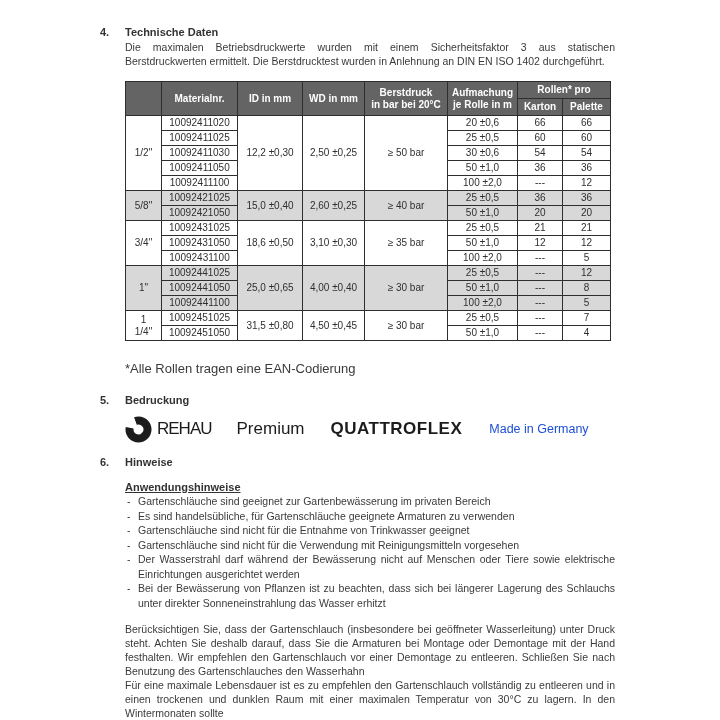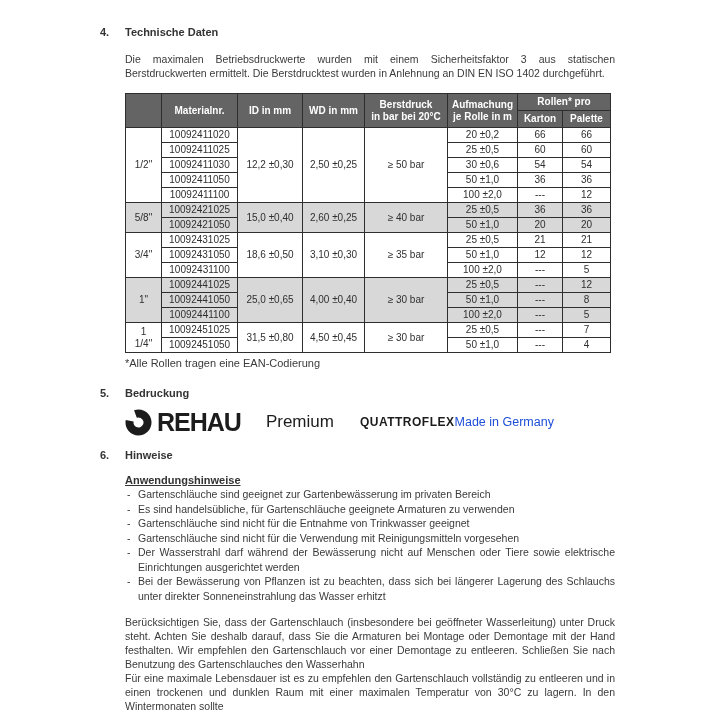--- a/index.html
+++ b/index.html
@@ -8,42 +8,42 @@
     font-family:"Liberation Sans","DejaVu Sans",sans-serif;
     color:var(--text,#3a3a3a);
   }
   .page {
     width:720px; height:720px; overflow:hidden; background:#fff;
     padding:26px 105px 0 100px; position:relative;
   }
   .sec-head { display:flex; font-weight:bold; font-size:11px; color:#333; line-height:13px; }
   .sec-num { width:25px; flex:0 0 25px; }
   .sec-body { margin-left:25px; }
-  p.body { font-size:10.5px; line-height:14px; text-align:justify; margin-top:13px; color:#3a3a3a; }
+  p.body { font-size:10.5px; line-height:14px; text-align:justify; margin-top:1px; color:#3a3a3a; }
 
   
   table.tech { border-collapse:collapse; table-layout:fixed; width:485px; margin-top:13px;padding-left:20px; }
   .tech th, .tech td {
     border:1px solid #2e2e2e; font-size:10px; text-align:center;
     vertical-align:middle; padding:1px 2px; line-height:12px; color:#2f2f2f;
   }
   .tech thead th {
     background:var(--header-bg,#646464); color:var(--header-text,#fff);
     font-weight:bold; white-space:pre-line; line-height:12px; padding:2px 1px;
   }
   .tech tr.shaded td { background:var(--shaded-row,#d8d8d8); }
   .tech td.size-cell { white-space:pre-line; }
-  .footnote { font-size:11px; margin-top:4px; color:#3a3a3a; }
+  .footnote { font-size:13px; margin-top:20px; color:#3a3a3a; }
 
   
   .brands { display:flex; align-items:center; margin-top:7px; height:30px; }
   .rehau { display:flex; align-items:center; gap:5px; margin-right:25px; }
-  .rehau-word { font-size:25px; font-weight:bold; letter-spacing:-1px; color:#1c1c1c; line-height:26px; }
+  .rehau-word { font-size:17px; font-weight:normal; letter-spacing:-1px; color:#1c1c1c; line-height:26px; }
   .premium { font-size:17px; font-weight:normal; margin-right:26px; color:#1c1c1c; }
-  .quattroflex { font-size:12px; font-weight:bold; letter-spacing:.5px; color:#1c1c1c; }
+  .quattroflex { font-size:17px; font-weight:bold; letter-spacing:.5px; margin-right:27px; color:#1c1c1c; }
   .madein { font-size:12.5px; color:#1d4ed8; }
 
   
   .hint-title { font-size:11px; font-weight:bold; text-decoration:underline; margin-top:12px; color:#333; }
   .bullets { margin-top:1px; }
   .bullet { display:flex; font-size:10.5px; line-height:14.5px; color:#3a3a3a; }
   .dash { flex:0 0 13px; padding-left:2px; }
   .btext { flex:1; text-align:justify; }
 
   .mt-sec5 { margin-top:18px; }
@@ -89,21 +89,21 @@
           <th>Palette</th>
         </tr>
       </thead>
       <tbody>
           <tr>
             <td rowspan="5" class="size-cell">1/2"</td>
             <td>10092411020</td>
             <td rowspan="5">12,2 ±0,30</td>
             <td rowspan="5">2,50 ±0,25</td>
             <td rowspan="5">≥ 50 bar</td>
-            <td>20 ±0,2</td>
+            <td>20 ±0,6</td>
             <td>66</td>
             <td>66</td>
           </tr>
           <tr>
             <td>10092411025</td>
             <td>25 ±0,5</td>
             <td>60</td>
             <td>60</td>
           </tr>
           <tr>

